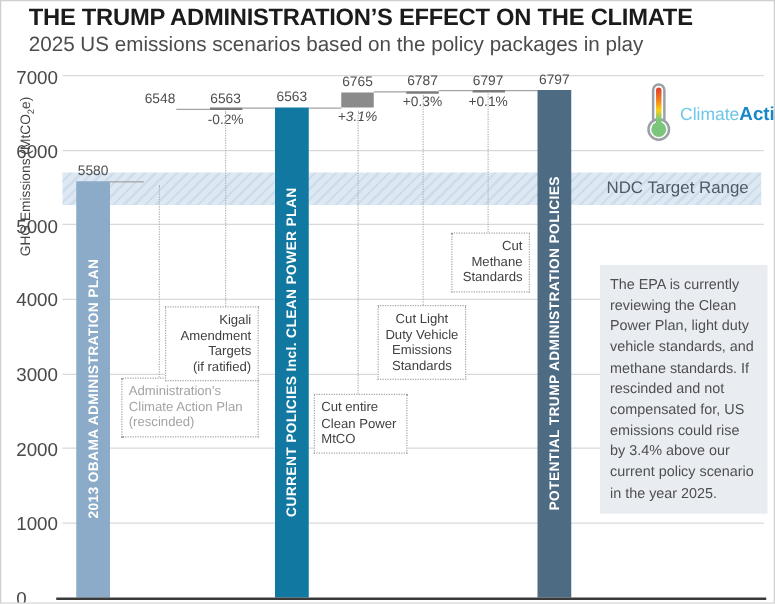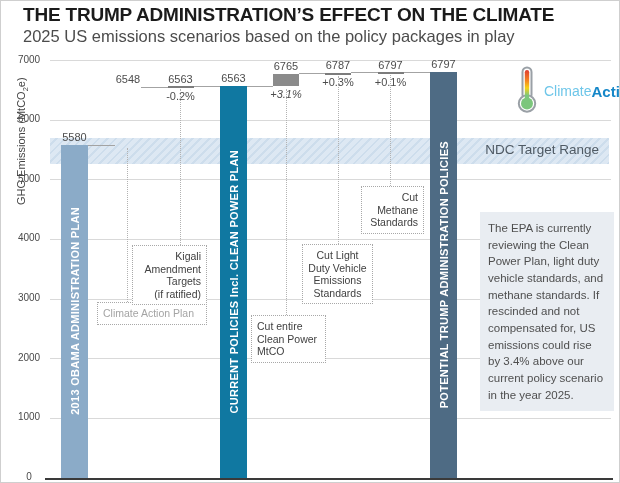--- a/index.html
+++ b/index.html
@@ -8,21 +8,21 @@
     border:1px solid #cfcfcf;box-sizing:border-box;overflow:hidden;
     font-family:"Liberation Sans","DejaVu Sans",sans-serif;
   }
   .abs{position:absolute;}
   .title{left:22px;top:3px;font-size:19px;font-weight:800;color:#1b1b1b;letter-spacing:-0.2px;white-space:nowrap;}
   .subtitle{left:22px;top:26px;font-size:16.5px;font-weight:400;color:#4c4c4c;white-space:nowrap;}
   .ytitle{left:14px;top:204px;width:152px;font-size:11px;color:#444;transform:rotate(-90deg);transform-origin:left top;white-space:nowrap;}
   .ytitle sub{font-size:7.5px;}
   .gridline{height:1px;background:#d9d9d9;}
   .xaxis{background:#3a3a3a;height:2px;}
-  .tick{width:32px;text-align:center;font-size:10px;color:#4a4a4a;}
+  .tick{width:32px;text-align:left;font-size:15px;color:#4a4a4a;}
   .band{background:repeating-linear-gradient(135deg,#dde8f3 0 4px,#cdddec 4px 6px);}
   .band-label{text-align:right;font-size:13.5px;color:#4f5a64;}
   .bar{display:flex;align-items:center;justify-content:center;}
   .bar-label{writing-mode:vertical-rl;transform:rotate(180deg);color:#fff;font-weight:700;font-size:11px;letter-spacing:0.3px;white-space:nowrap;}
   .val{width:44px;text-align:center;font-size:11px;color:#4d4d4d;white-space:nowrap;}
   .pct{width:44px;text-align:center;font-size:11px;color:#4d4d4d;white-space:nowrap;}
   .pct-in{color:#fff;font-size:11px;}
   .stepline{height:2px;background:#7c7c7c;}
   .conn{height:1px;background:#a3a3a3;}
   .drop{width:0;border-left:1px dotted #b2b2b2;}
@@ -89,21 +89,23 @@
     <div class="abs pct" style="left: 315px; top: 75.207px;">+0.3%</div>
     <div class="abs stepline" style="left: 376.5px; top: 71.1104px; width: 26px;"></div>
     <div class="abs val" style="left: 367.5px; top: 57.6104px;">6797</div>
     <div class="abs pct" style="left: 367.5px; top: 74.6104px;">+0.1%</div>
     <div class="abs bar" style="left: 429px; top: 71.1104px; width: 27px; height: 405.49px; background: rgb(78, 107, 132);">
       <span class="bar-label">POTENTIAL TRUMP ADMINISTRATION POLICIES</span>
     </div>
     <div class="abs val" style="left: 420.5px; top: 57.1104px;">6797</div>
     <div class="abs drop" style="left: 126px; top: 146.713px; height: 154.287px;"></div>
     <div class="abs ann muted" style="left: 96px; top: 301px; width: 110px; box-sizing: border-box; text-align: left;">
+      <div>Administration's</div>
       <div>Climate Action Plan</div>
+      <div>(rescinded)</div>
     </div>
     <div class="abs drop" style="left: 179px; top: 88.0702px; height: 155.93px;"></div>
     <div class="abs ann" style="left: 131px; top: 244px; width: 75px; box-sizing: border-box; text-align: right;">
       <div>Kigali</div>
       <div>Amendment</div>
       <div>Targets</div>
       <div>(if ratified)</div>
     </div>
     <div class="abs drop" style="left: 285px; top: 88.0702px; height: 225.93px;"></div>
     <div class="abs ann" style="left: 250px; top: 314px; width: 75px; box-sizing: border-box; text-align: left;">

